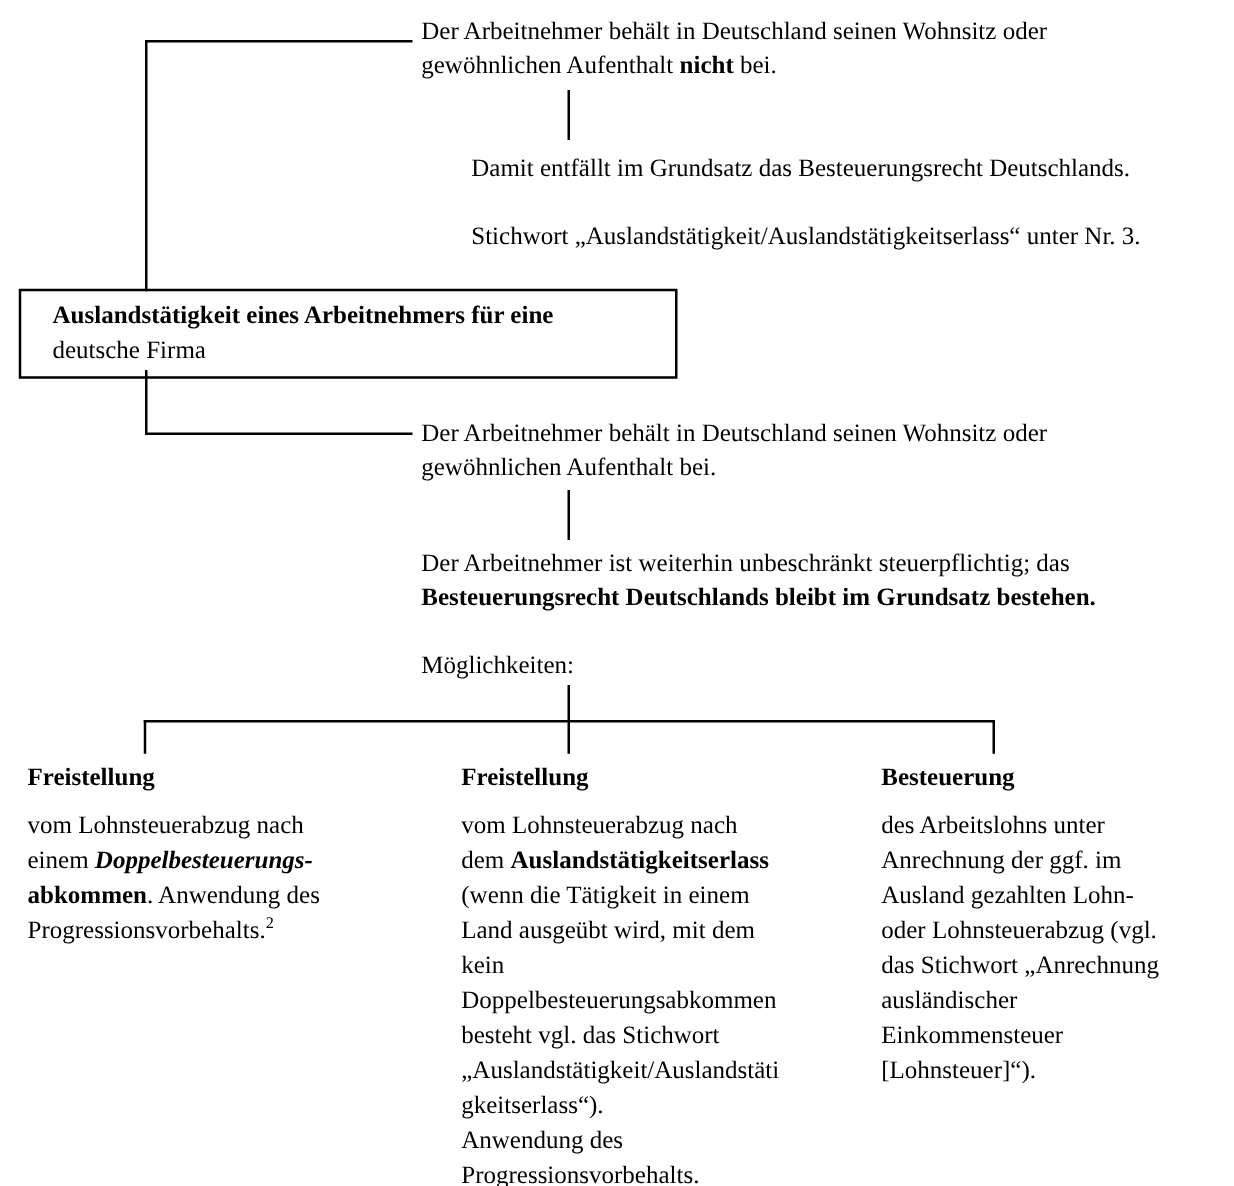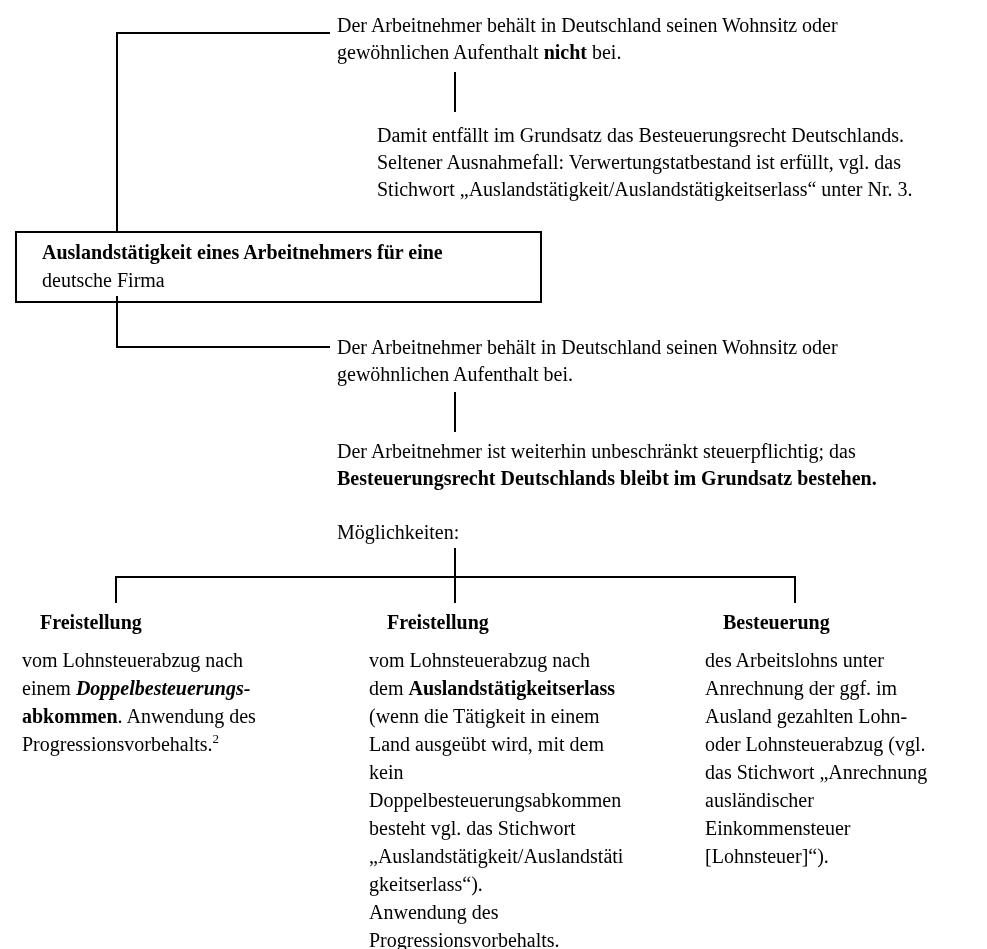--- a/index.html
+++ b/index.html
@@ -29,21 +29,20 @@
   .colblock {
     position: absolute;
     line-height: 28px;
     white-space: nowrap;
   }
   .coltitle {
     position: absolute;
     font-weight: bold;
     line-height: 26px;
     white-space: nowrap;
-    margin-left: 18px;
   }
   .rootbox {
     position: absolute;
     left: 15px;
     top: 231px;
     width: 498px;
     height: 63px;
     border: 2px solid #000000;
     font-weight: bold;
     line-height: 28px;
@@ -70,21 +69,21 @@
   <div class="line" style="left:454px; top:392px; width:2px;  height:40px;"></div>
   <div class="line" style="left:454px; top:548px; width:2px;  height:55px;"></div>
   <div class="line" style="left:115px; top:576px; width:681px; height:2px;"></div>
   <div class="line" style="left:115px; top:576px; width:2px;  height:27px;"></div>
   <div class="line" style="left:794px; top:576px; width:2px;  height:27px;"></div>
 
   <div class="rootbox"><span style="font-weight: bold;">Auslandstätigkeit eines Arbeitnehmers für eine</span><br><span style="font-weight: normal;">deutsche Firma</span></div>
 
   <div class="textblock" style="left:337px; top:12px;"><span>Der Arbeitnehmer behält in Deutschland seinen Wohnsitz oder</span><br><span>gewöhnlichen Aufenthalt </span><span style="font-weight: bold;">nicht</span><span> bei.</span></div>
 
-  <div class="textblock" style="left:337px; top:122px;margin-left:40px;"><span>Damit entfällt im Grundsatz das Besteuerungsrecht Deutschlands.</span><br><span>Seltener Ausnahmefall: Verwertungstatbestand ist erfüllt, vgl. das</span><br><span>Stichwort „Auslandstätigkeit/Auslandstätigkeitserlass“ unter Nr. 3.</span></div>
+  <div class="textblock" style="left:337px; top:122px;margin-left:40px;"><span>Damit entfällt im Grundsatz das Besteuerungsrecht Deutschlands.</span><br><br><span>Stichwort „Auslandstätigkeit/Auslandstätigkeitserlass“ unter Nr. 3.</span></div>
 
   <div class="textblock" style="left:337px; top:334px;"><span>Der Arbeitnehmer behält in Deutschland seinen Wohnsitz oder</span><br><span>gewöhnlichen Aufenthalt bei.</span></div>
 
   <div class="textblock" style="left:337px; top:438px;"><span>Der Arbeitnehmer ist weiterhin unbeschränkt steuerpflichtig; das</span><br><span style="font-weight: bold;">Besteuerungsrecht Deutschlands bleibt im Grundsatz bestehen.</span><br><br><span>Möglichkeiten:</span></div>
 
   <div class="coltitle" style="left:22px; top:609px;">Freistellung</div>
   <div class="colblock" style="left:22px; top:646px;"><span>vom Lohnsteuerabzug nach</span><br><span>einem </span><span style="font-weight: bold; font-style: italic;">Doppelbesteuerungs-</span><br><span style="font-weight: bold;">abkommen</span><span>. Anwendung des</span><br><span>Progressionsvorbehalts.</span><sup>2</sup></div>
 
   <div class="coltitle" style="left:369px; top:609px;">Freistellung</div>
   <div class="colblock" style="left:369px; top:646px;"><span>vom Lohnsteuerabzug nach</span><br><span>dem </span><span style="font-weight: bold;">Auslandstätigkeitserlass</span><br><span>(wenn die Tätigkeit in einem</span><br><span>Land ausgeübt wird, mit dem</span><br><span>kein</span><br><span>Doppelbesteuerungsabkommen</span><br><span>besteht vgl. das Stichwort</span><br><span>„Auslandstätigkeit/Auslandstäti</span><br><span>gkeitserlass“).</span><br><span>Anwendung des</span><br><span>Progressionsvorbehalts.</span></div>

